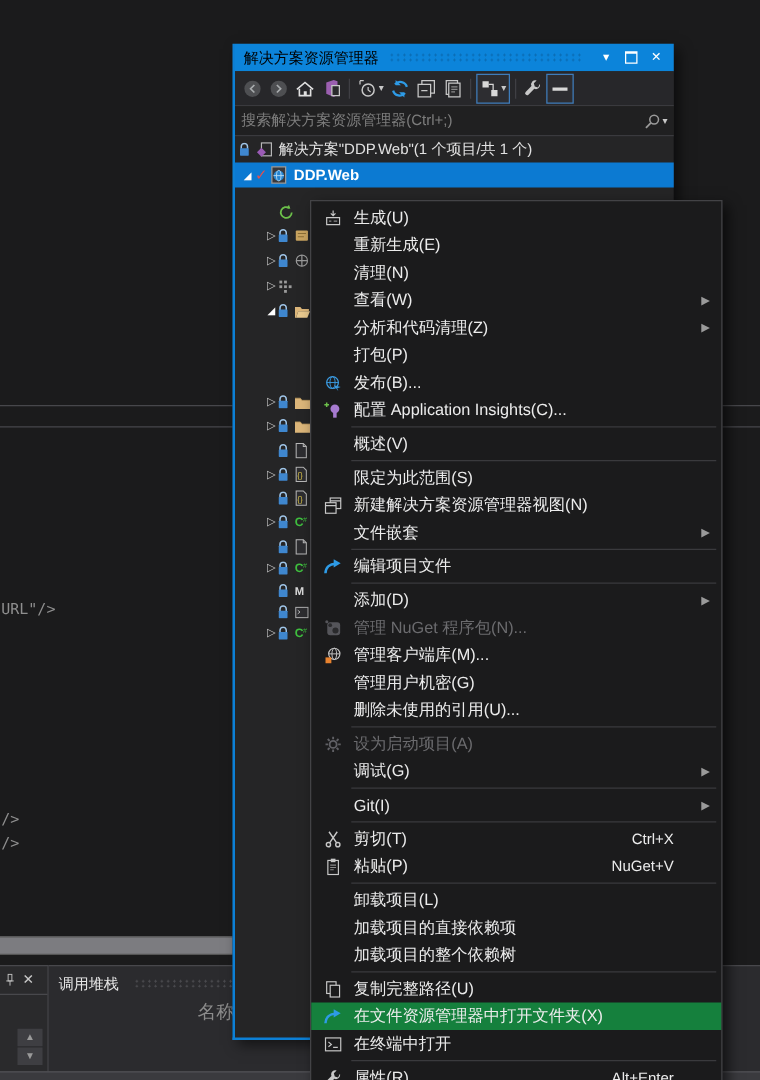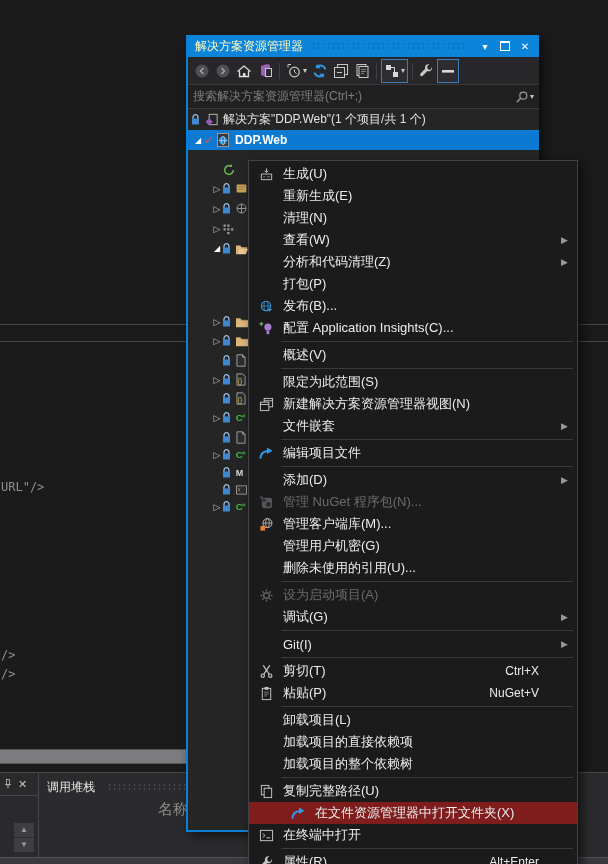--- a/index.html
+++ b/index.html
@@ -23,21 +23,21 @@
   .cs-grip{position:absolute;left:68px;top:10px;width:110px;height:7px;
     background-image:radial-gradient(#4a4a4e 1px,transparent 1.2px);background-size:5px 4px;}
   .cs-header{position:absolute;left:119px;top:27px;color:#8c8c8c;font-size:15px;}
   .bottom-strip{position:absolute;left:0;top:857px;width:608px;height:7px;background:#3a3a3e;border-top:1px solid #515156;}
 
   
   .se-panel{position:absolute;left:186px;top:35px;width:351px;height:795px;
     background:#252526;border-left:2px solid #0c80d6;border-bottom:2px solid #0c80d6;
     box-shadow:4px 4px 10px rgba(0,0,0,.55);display:flex;flex-direction:column;}
   .se-titlebar{height:22px;background:#0c84da;display:flex;align-items:center;padding:0 4px 0 7px;flex:0 0 auto;}
-  .se-title{color:#fef9c3;font-size:12px;white-space:nowrap;}
+  .se-title{color:#000000;font-size:12px;white-space:nowrap;}
   .se-grip{flex:1;height:8px;margin:0 8px;
     background-image:radial-gradient(#0a6cb4 1px,transparent 1.2px);background-size:5px 4px;}
   .tb-btn{width:20px;height:16px;display:flex;align-items:center;justify-content:center;color:#fff;font-size:10px;}
   .tb-max{width:8px;height:7px;border:1px solid #fff;border-top-width:2px;}
   .se-toolbar{height:27px;display:flex;align-items:center;padding:0 4px;gap:1px;background:#27272a;border-bottom:1px solid #3a3a3e;flex:0 0 auto;}
   .t-btn{display:flex;align-items:center;justify-content:center;height:22px;padding:0 2px;}
   .t-btn.boxed{border:1px solid #3f7cba;background:#2d2d31;}
   .t-sep{width:1px;height:16px;background:#3f3f44;margin:0 3px;}
   .t-caret{color:#c8c8c8;font-size:8px;margin-left:1px;}
   .se-search{height:23px;display:flex;align-items:center;background:#202021;border-bottom:1px solid #3a3a3e;padding:0 5px;flex:0 0 auto;}
@@ -52,21 +52,21 @@
   .gap{width:4px;flex:0 0 auto;}
   .icon{display:inline-flex;align-items:center;justify-content:center;flex:0 0 auto;}
 
   
   .ctx-menu{position:absolute;left:248px;top:146px;width:330px;background:#1b1b1c;
     border:1px solid #434346;box-shadow:4px 4px 10px rgba(0,0,0,.6);padding:2px 0;box-sizing:border-box;margin-top:14px;}
   .mi{height:22px;display:flex;align-items:center;position:relative;}
   .mi .ic{width:34px;display:flex;align-items:center;justify-content:center;flex:0 0 auto;}
   .mi .lbl{font-size:13px;color:#ececec;white-space:nowrap;}
   .mi.disabled .lbl{color:#6b6b6e;}
-  .mi.hl{background:#7f1d1d;padding-left:32px;}
+  .mi.hl{background:#15803d;}
   .mi .sc{margin-left:auto;padding-right:38px;font-size:12px;color:#ececec;}
   .mi .sub{position:absolute;right:9px;color:#9a9a9a;font-size:9px;}
   .msep{height:1px;background:#3a3a3d;margin:2px 4px 2px 32px;}
 </style>
 </head>
 <body>
 
 <div class="screen">
 
   <div class="band-line" style="top:324px"></div>

